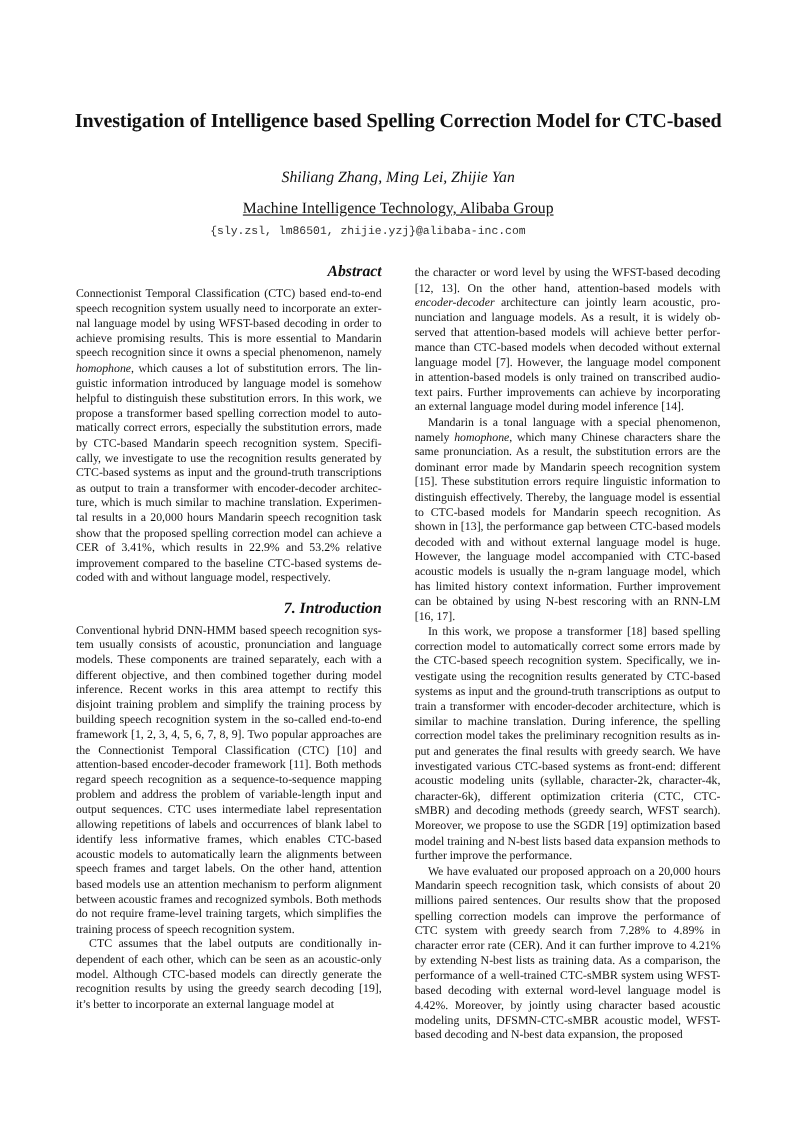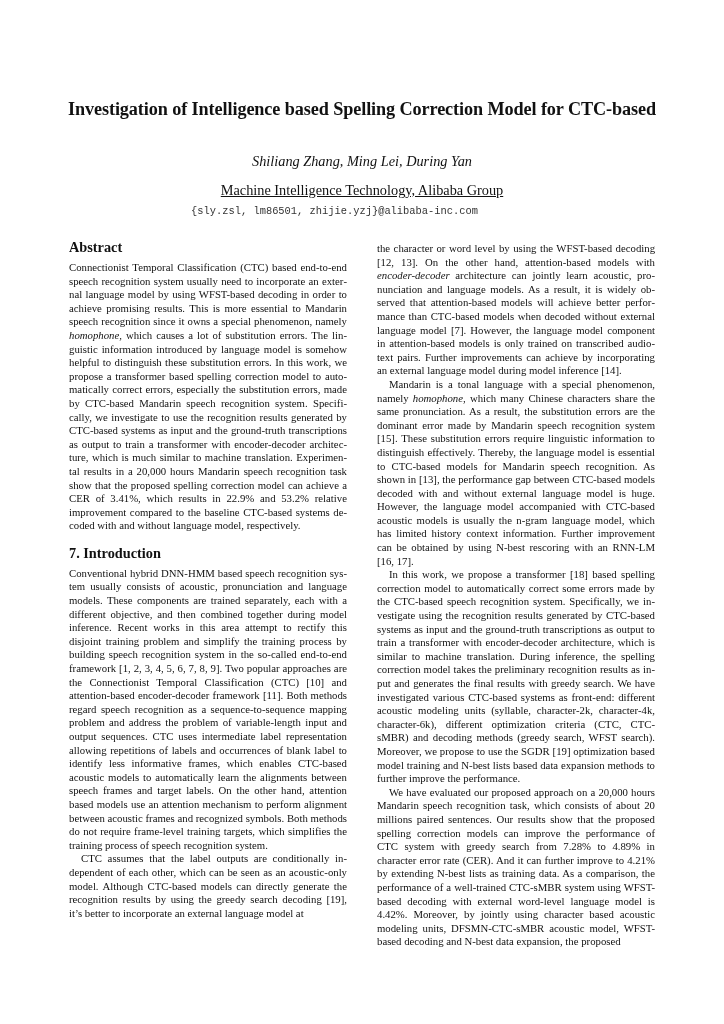--- a/index.html
+++ b/index.html
@@ -28,33 +28,33 @@
   }
   .col {
     position: absolute; top: 238px; width: 278px;
     font-size: 10.75px; line-height: 13.6px;
   }
   .col.left { left: 69px; }
   .col.right { left: 377px; top: 242px; }
   .col p { margin: 0; text-align: justify; hyphens: manual; }
   .col p.indent { text-indent: 12px; font-family: Liberation Serif, serif; }
   .sec-head {
-    text-align: left; font-weight: bold; font-size: 14.3px; line-height: 18px; margin: 0 0 5px 0;
+    text-align: right; font-weight: bold; font-size: 14.3px; line-height: 18px; margin: 0 0 5px 0; font-style: italic;
   }
   .sec-head.intro { margin-top: 11px; margin-bottom: 5px; }
   .it { font-style: italic; }
   .b { font-weight: bold; }
 </style>
 </head>
 <body>
 
 <div class="title">
   <div>Investigation of Intelligence based Spelling Correction Model for CTC-based</div>
 </div>
-<div class="authors">Shiliang Zhang, Ming Lei, During Yan</div>
+<div class="authors">Shiliang Zhang, Ming Lei, Zhijie Yan</div>
 <div class="affil">Machine Intelligence Technology, Alibaba Group</div>
 <div class="email">{sly.zsl, lm86501, zhijie.yzj}@alibaba-inc.com</div>
 
 <div class="col left">
   <div class="sec-head">Abstract</div>
   <p><span>Connectionist Temporal Classification (CTC) based end-to-end speech recognition system usually need to incorporate an exter­nal language model by using WFST-based decoding in order to achieve promising results. This is more essential to Mandarin speech recognition since it owns a special phenomenon, namely </span><span class="it">homophone</span><span>, which causes a lot of substitution errors. The lin­guistic information introduced by language model is somehow helpful to distinguish these substitution errors. In this work, we propose a transformer based spelling correction model to auto­matically correct errors, especially the substitution errors, made by CTC-based Mandarin speech recognition system. Specifi­cally, we investigate to use the recognition results generated by CTC-based systems as input and the ground-truth transcriptions as output to train a transformer with encoder-decoder architec­ture, which is much similar to machine translation. Experimen­tal results in a 20,000 hours Mandarin speech recognition task show that the proposed spelling correction model can achieve a CER of 3.41%, which results in 22.9% and 53.2% relative improvement compared to the baseline CTC-based systems de­coded with and without language model, respectively.</span></p>
 
   <div class="sec-head intro">7. Introduction</div>
   <p>Conventional hybrid DNN-HMM based speech recognition sys­tem usually consists of acoustic, pronunciation and language models. These components are trained separately, each with a different objective, and then combined together during model inference. Recent works in this area attempt to rectify this disjoint training problem and simplify the training process by building speech recognition system in the so-called end-to-end framework [1, 2, 3, 4, 5, 6, 7, 8, 9]. Two popular approaches are the Connectionist Temporal Classification (CTC) [10] and attention-based encoder-decoder framework [11]. Both meth­ods regard speech recognition as a sequence-to-sequence map­ping problem and address the problem of variable-length input and output sequences. CTC uses intermediate label represen­tation allowing repetitions of labels and occurrences of blank label to identify less informative frames, which enables CTC-based acoustic models to automatically learn the alignments be­tween speech frames and target labels. On the other hand, atten­tion based models use an attention mechanism to perform align­ment between acoustic frames and recognized symbols. Both methods do not require frame-level training targets, which sim­plifies the training process of speech recognition system.</p>
   <p class="indent">CTC assumes that the label outputs are conditionally in­dependent of each other, which can be seen as an acoustic-only model. Although CTC-based models can directly gener­ate the recognition results by using the greedy search decoding [19], it’s better to incorporate an external language model at</p>

